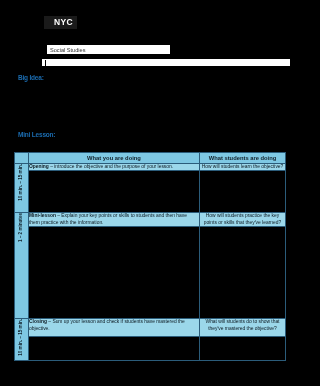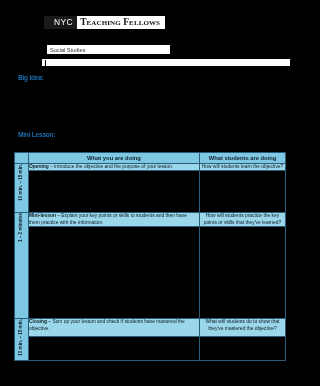--- a/index.html
+++ b/index.html
@@ -30,21 +30,21 @@
     left: 44px; top: 16px;
     height: 13px;
     display: flex;
     align-items: stretch;
     background: #ffffff;
   }
   .logo-nyc {
     background: #1a1a1a;
     color: #ffffff;
     font-size: 8.5px;
-    font-weight: normal;
+    font-weight: bold;
     letter-spacing: 0.4px;
     padding: 0 4px 0 10px;
     display: flex;
     align-items: center;
     line-height: 1;
   }
   .logo-tf {
     background: #ffffff;
     color: #111111;
     font-family: "Liberation Serif", serif;
@@ -176,21 +176,20 @@
   .row-mini-work    { height: 92px; }
   .row-closing-work { height: 24px; }
 </style>
 </head>
 <body>
 
 <div class="page">
 
   <div class="logo">
     <span class="logo-nyc">NYC</span>
-    <span class="logo-tf">Teaching Fellows</span>
   </div>
 
   <div class="field field-subject">
     <span>Social Studies</span>
   </div>
 
   <div class="field field-topic">
     <span class="caret"></span>
     <span></span>
   </div>

